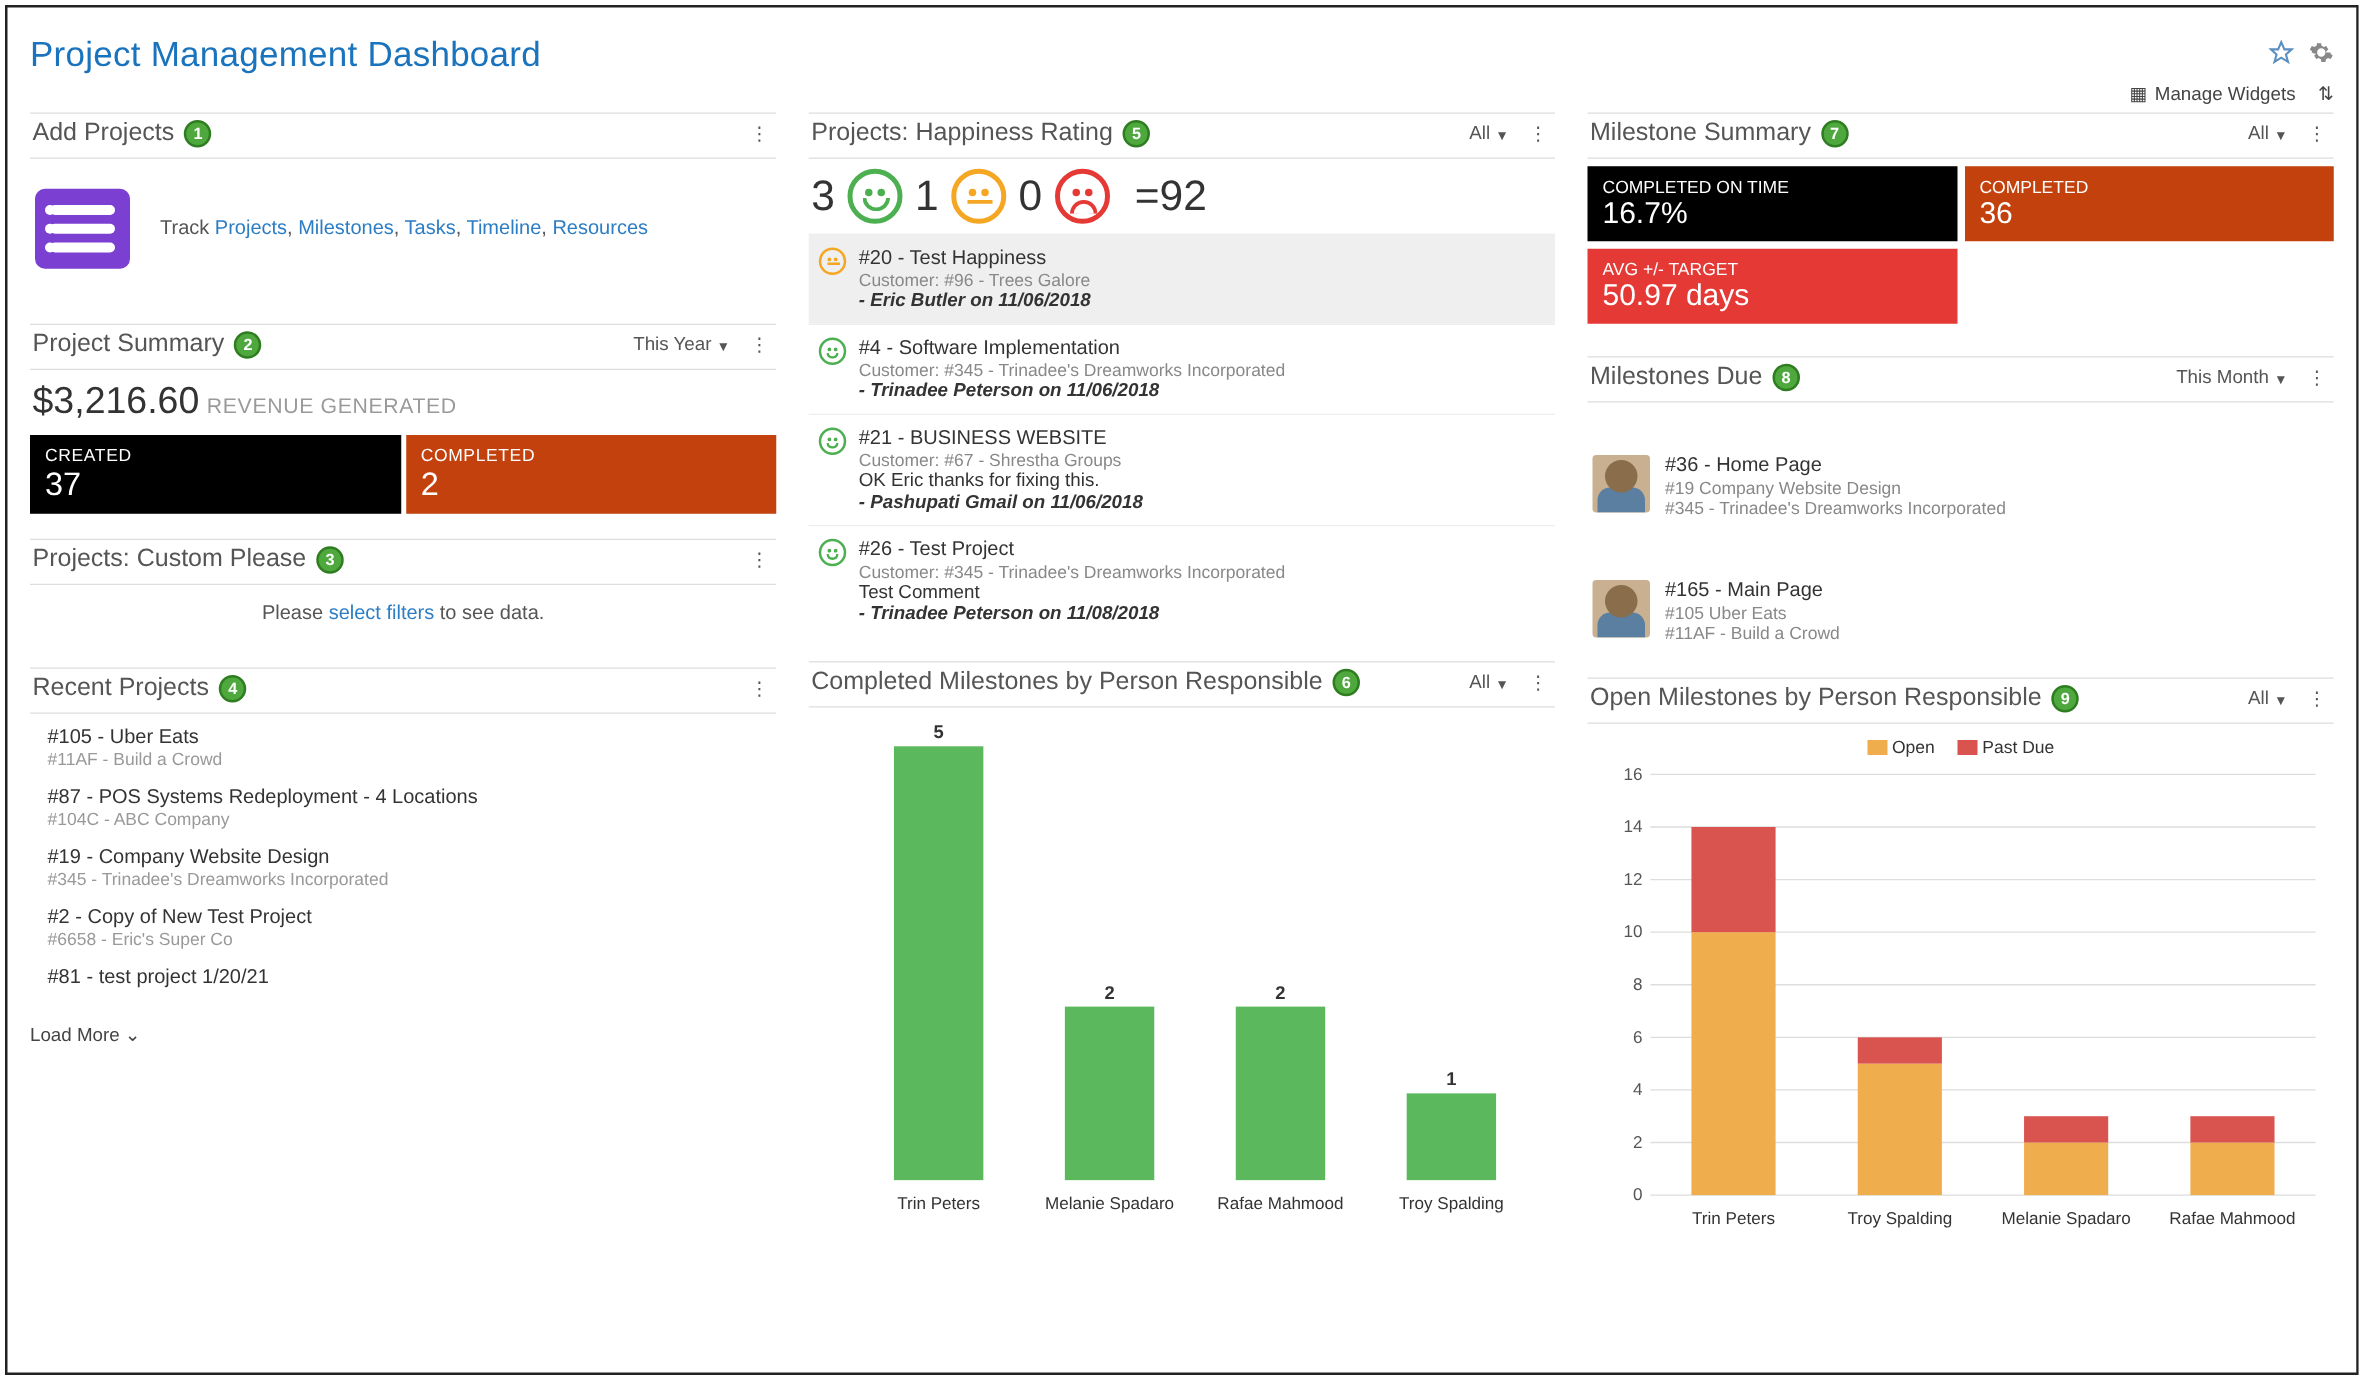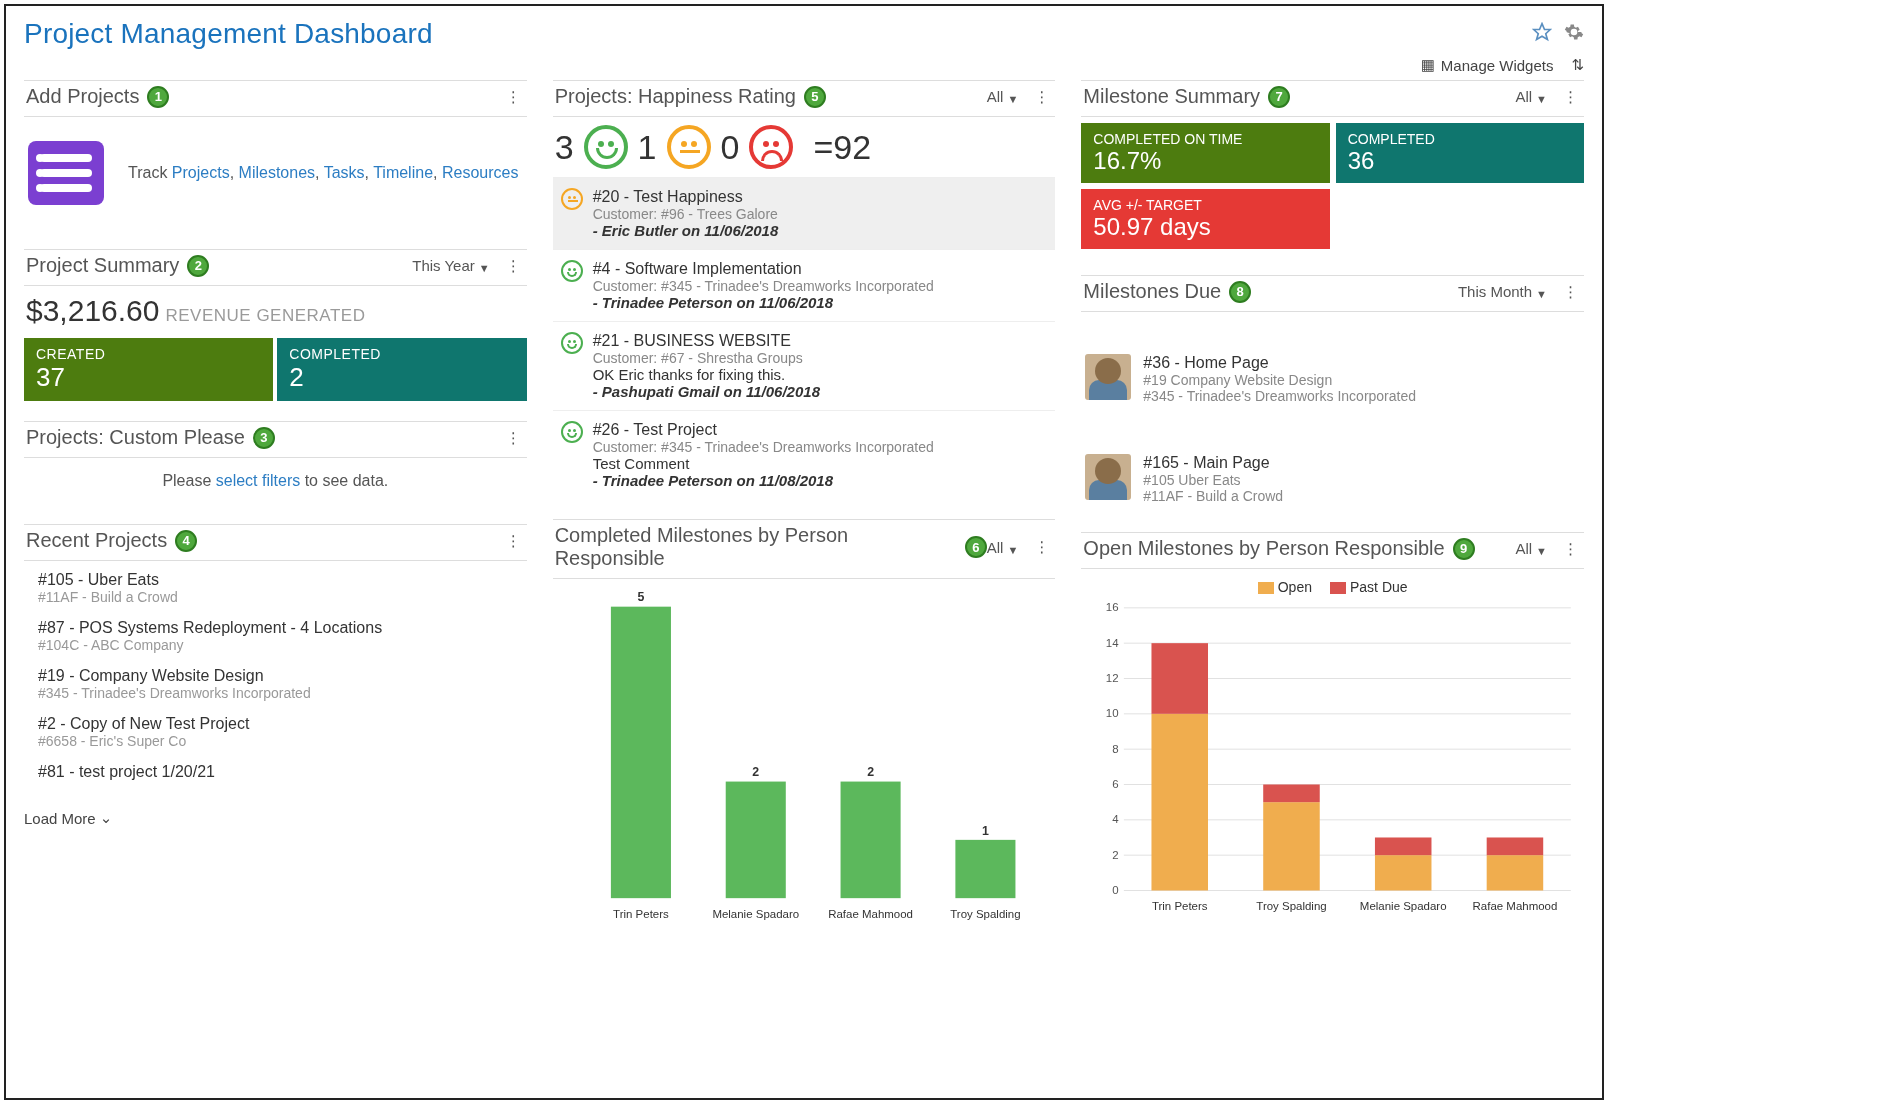--- a/index.html
+++ b/index.html
@@ -1,17 +1,17 @@
 <!DOCTYPE html>
 <html><head>
 <meta charset="utf-8">
 <style>
 * { box-sizing: border-box; margin: 0; padding: 0; font-family: "Segoe UI", Arial, sans-serif; }
 body { background: #fff; padding: 4px; }
-.frame { border: 2px solid #222; width: 1600px; height: 1096px; padding: 12px 18px; overflow: hidden; position: relative; }
+.frame { border: 2px solid #222; width: 1883px; height: 1096px; padding: 22px 18px; overflow: hidden; position: relative; }
 .header { display: flex; align-items: center; justify-content: space-between; margin-bottom: 6px;}
 .header h1 { color: #1a73bd; font-weight: 400; font-size: 28px; letter-spacing: 0.2px; }
 .header-icons { display: flex; gap: 12px; align-items: center; color: #777; }
 .header-icons span { cursor: pointer; }
 .star-icon svg { width: 20px; height: 20px; fill:none; stroke:#5a8fc0; stroke-width:2;}
 .gear-icon svg { width: 20px; height: 20px; fill:#888;}
 .subheader { display:flex; justify-content:flex-end; align-items:center; gap:18px; color:#444; font-size:15px; margin-bottom:6px;}
 .subheader .mw { display:flex; align-items:center; gap:6px; cursor:pointer;}
 .columns { display: grid; grid-template-columns: 1fr 1fr 1fr; gap: 26px; }
 .card { border-top: 1px solid #ddd; margin-bottom:20px; }
@@ -27,22 +27,22 @@
 .appicon .row { height:8px; background:#fff; border-radius:4px; position:relative;}
 .appicon .row::before { content:''; position:absolute; left:-2px; top:0; width:8px; height:8px; background:#fff; border-radius:50%; margin-left:-2px;}
 .track-text { font-size:16px; color:#555;}
 .track-text a { color:#2c7dc3; text-decoration:none;}
 .revenue { font-size:30px; color:#333; padding:8px 2px 2px 2px; display:flex; align-items:baseline; gap:6px;}
 .revenue .label { color:#9a9a9a; font-size:17px; letter-spacing:0.5px;}
 .stat-row { display:flex; gap:4px; margin-top:8px;}
 .stat-box { flex:1; padding:8px 12px; color:#fff;}
 .stat-box .lbl { font-size:14px; letter-spacing:0.5px;}
 .stat-box .val { font-size:26px;}
-.blue { background:#4d7c0f;}
-.green { background:#0f766e;}
+.blue { background:#000000;}
+.green { background:#c2410c;}
 .red { background:#e53935;}
 .custom-report-body { text-align:center; padding:14px; color:#555; font-size:16px;}
 .custom-report-body a { color:#2c7dc3; text-decoration:none;}
 .recent-list { padding:10px 14px;}
 .recent-item { margin-bottom:14px;}
 .recent-item .title { color:#333; font-size:16px;}
 .recent-item .sub { color:#999; font-size:14px;}
 .load-more { color:#444; font-size:15px; cursor:pointer; display:flex; align-items:center; gap:4px; padding:4px 0;}
 .happy-row { display:flex; align-items:center; gap:10px; font-size:34px; color:#333; padding:8px 2px;}
 .face { width:44px; height:44px; border-radius:50%; border:4px solid; position:relative; display:inline-block;}

